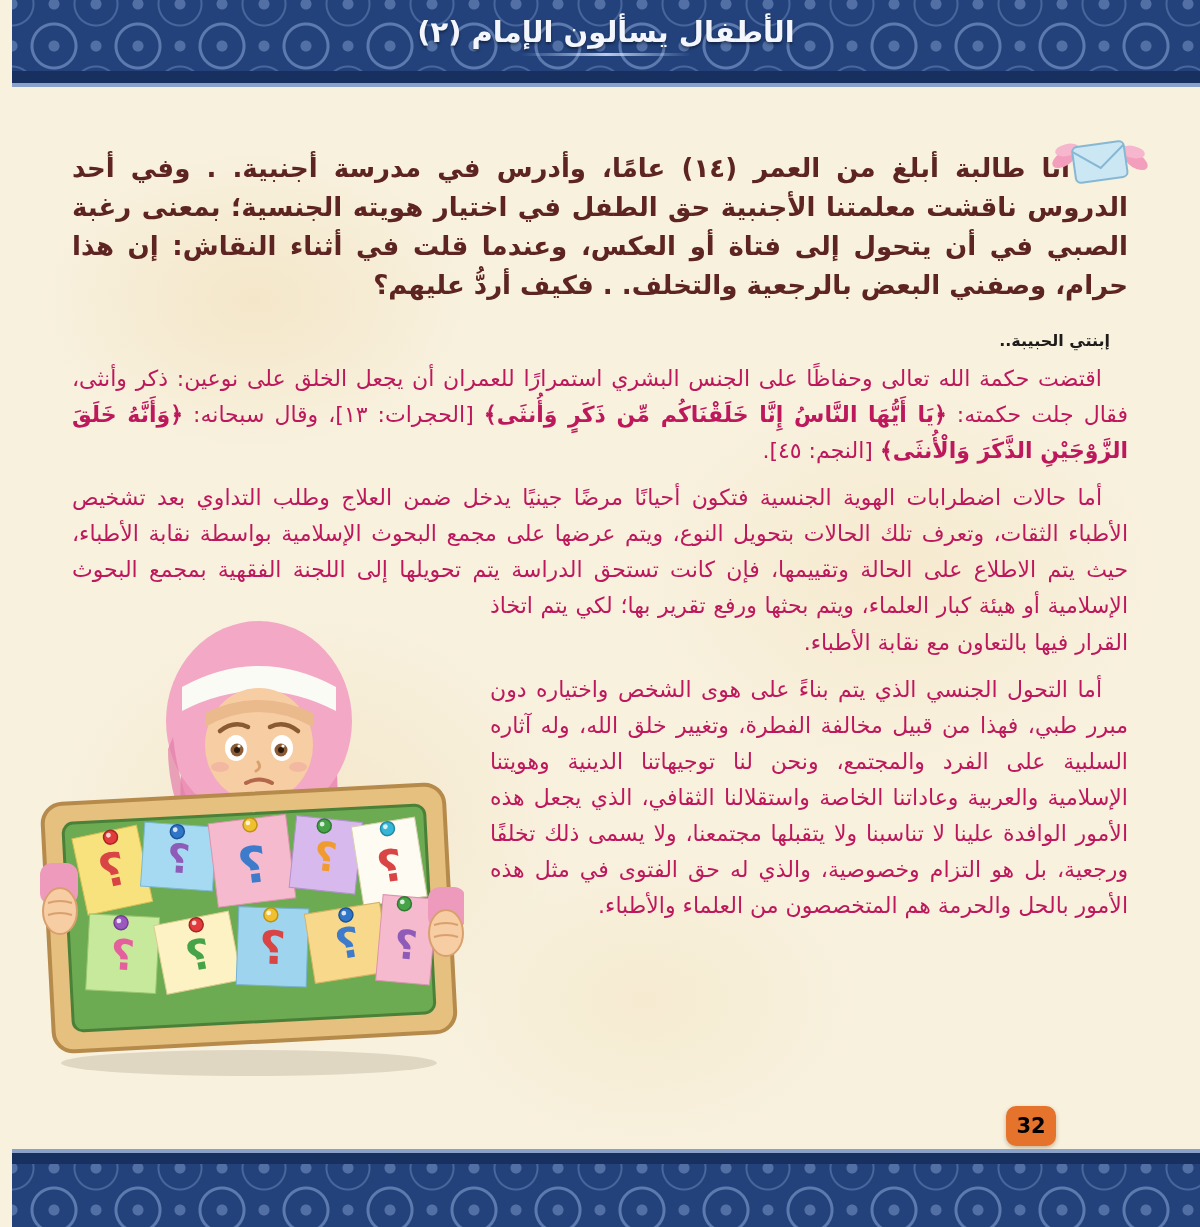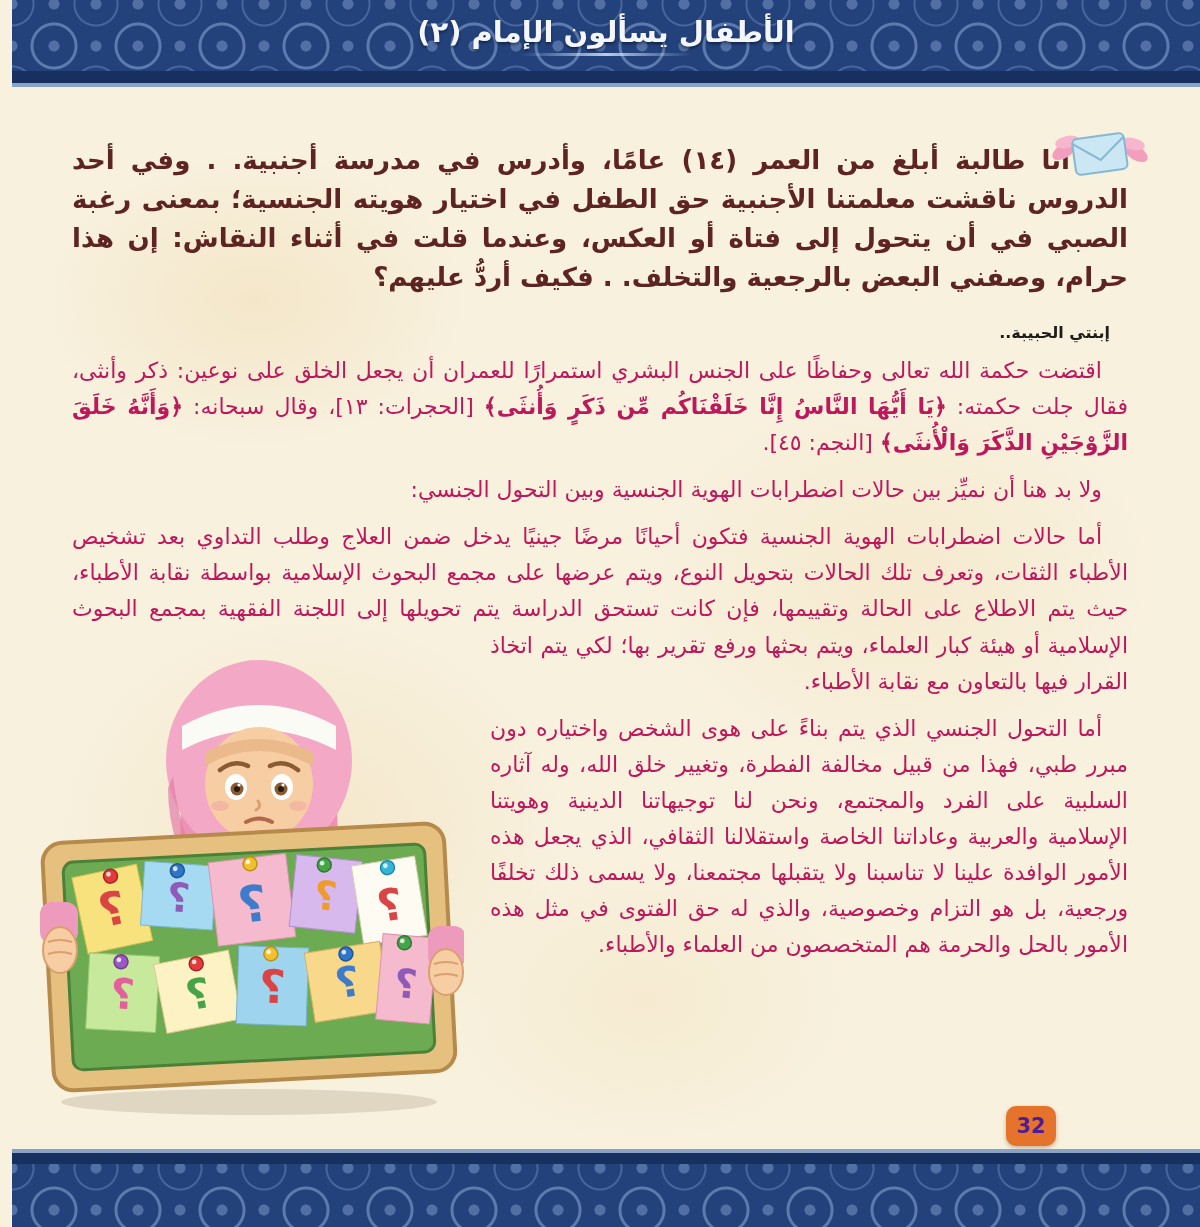--- a/index.html
+++ b/index.html
@@ -50,21 +50,21 @@
   
   .blotch { position:absolute; z-index:0; border-radius:50%; pointer-events:none; }
   .b1 { left:40px;  top:150px; width:430px; height:300px; background:radial-gradient(closest-side, rgba(235,206,152,.30), rgba(235,206,152,0)); }
   .b2 { left:640px; top:380px; width:520px; height:390px; background:radial-gradient(closest-side, rgba(240,216,168,.28), rgba(240,216,168,0)); }
   .b3 { left:50px;  top:610px; width:520px; height:440px; background:radial-gradient(closest-side, rgba(236,208,158,.30), rgba(236,208,158,0)); }
   .b4 { left:430px; top:850px; width:430px; height:300px; background:radial-gradient(closest-side, rgba(240,218,172,.26), rgba(240,218,172,0)); }
 
   
   .content {
     position:absolute; top:87px; bottom:78px; left:0; right:0;
-    padding:8px 72px; direction:rtl; z-index:1;border-radius:11px;
+    padding:16px 72px; direction:rtl; z-index:1;border-radius:11px;
   }
   .question-block { position:relative; margin-top:46px; }
   .question-text {
     font-size:26px; line-height:1.5; font-weight:700;
     color:#5d2421; text-align:justify; text-indent:58px;
   }
   .envelope { position:absolute; left:auto; right:-20px; top:-20px; width:96px; height:64px; }
 
   .greeting { margin:26px 18px 0 0; font-size:16px; font-weight:700; color:#1d1c1a; }
 
@@ -84,21 +84,21 @@
   .qmark {
     font-family:"DejaVu Sans", sans-serif; font-weight:700;
     text-anchor:middle;
   }
 
   
   .page-badge {
     position:absolute; left:1006px; top:1106px; width:50px; height:40px;
     background:#e5732c; border-radius:10px; z-index:2;
     display:flex; align-items:center; justify-content:center;
-    color:#4c1d95; font-size:21px; font-weight:700;
+    color:#000000; font-size:21px; font-weight:700;
     box-shadow:0 2px 4px rgba(110,60,10,.35);
   }
 </style>
 </head>
 <body>
 
 <div class="page">
 
   <div class="blotch b1"></div>
   <div class="blotch b2"></div>
@@ -131,21 +131,20 @@
           <path d="M22 19 L48 39 L74 19" fill="none" stroke="#86b8d4" stroke-width="2"></path>
         </g>
       </svg>
       <p class="question-text">أنا طالبة أبلغ من العمر (١٤) عامًا، وأدرس في مدرسة أجنبية. . وفي أحد الدروس ناقشت معلمتنا الأجنبية حق الطفل في اختيار هويته الجنسية؛ بمعنى رغبة الصبي في أن يتحول إلى فتاة أو العكس، وعندما قلت في أثناء النقاش: إن هذا حرام، وصفني البعض بالرجعية والتخلف. . فكيف أردُّ عليهم؟</p>
     </div>
 
     <p class="greeting">إبنتي الحبيبة..</p>
 
     <p class="para"><span>اقتضت حكمة الله تعالى وحفاظًا على الجنس البشري استمرارًا للعمران أن يجعل الخلق على نوعين: ذكر وأنثى، فقال جلت حكمته: </span><span class="verse">﴿يَا أَيُّهَا النَّاسُ إِنَّا خَلَقْنَاكُم مِّن ذَكَرٍ وَأُنثَى﴾</span><span> [الحجرات: ١٣]، </span><span>وقال سبحانه: </span><span class="verse">﴿وَأَنَّهُ خَلَقَ الزَّوْجَيْنِ الذَّكَرَ وَالْأُنثَى﴾</span><span> [النجم: ٤٥].</span></p>
 
-    <p class="para">ولا بد هنا أن نميِّز بين حالات اضطرابات الهوية الجنسية وبين التحول الجنسي:</p>
 
     <div class="illus">
       <div class="illus-inner">
         <svg viewBox="0 0 430 472" width="430" height="472" aria-hidden="true">
 
           <ellipse cx="215" cy="454" rx="188" ry="13" fill="rgba(90,70,40,.15)"></ellipse>
 
           <g>
             <path d="M150 120 Q138 250 165 300 L285 300 Q312 250 300 120 Z" fill="#ec92b6"></path>
             <ellipse cx="225" cy="112" rx="93" ry="100" fill="#f3a8c6"></ellipse>

